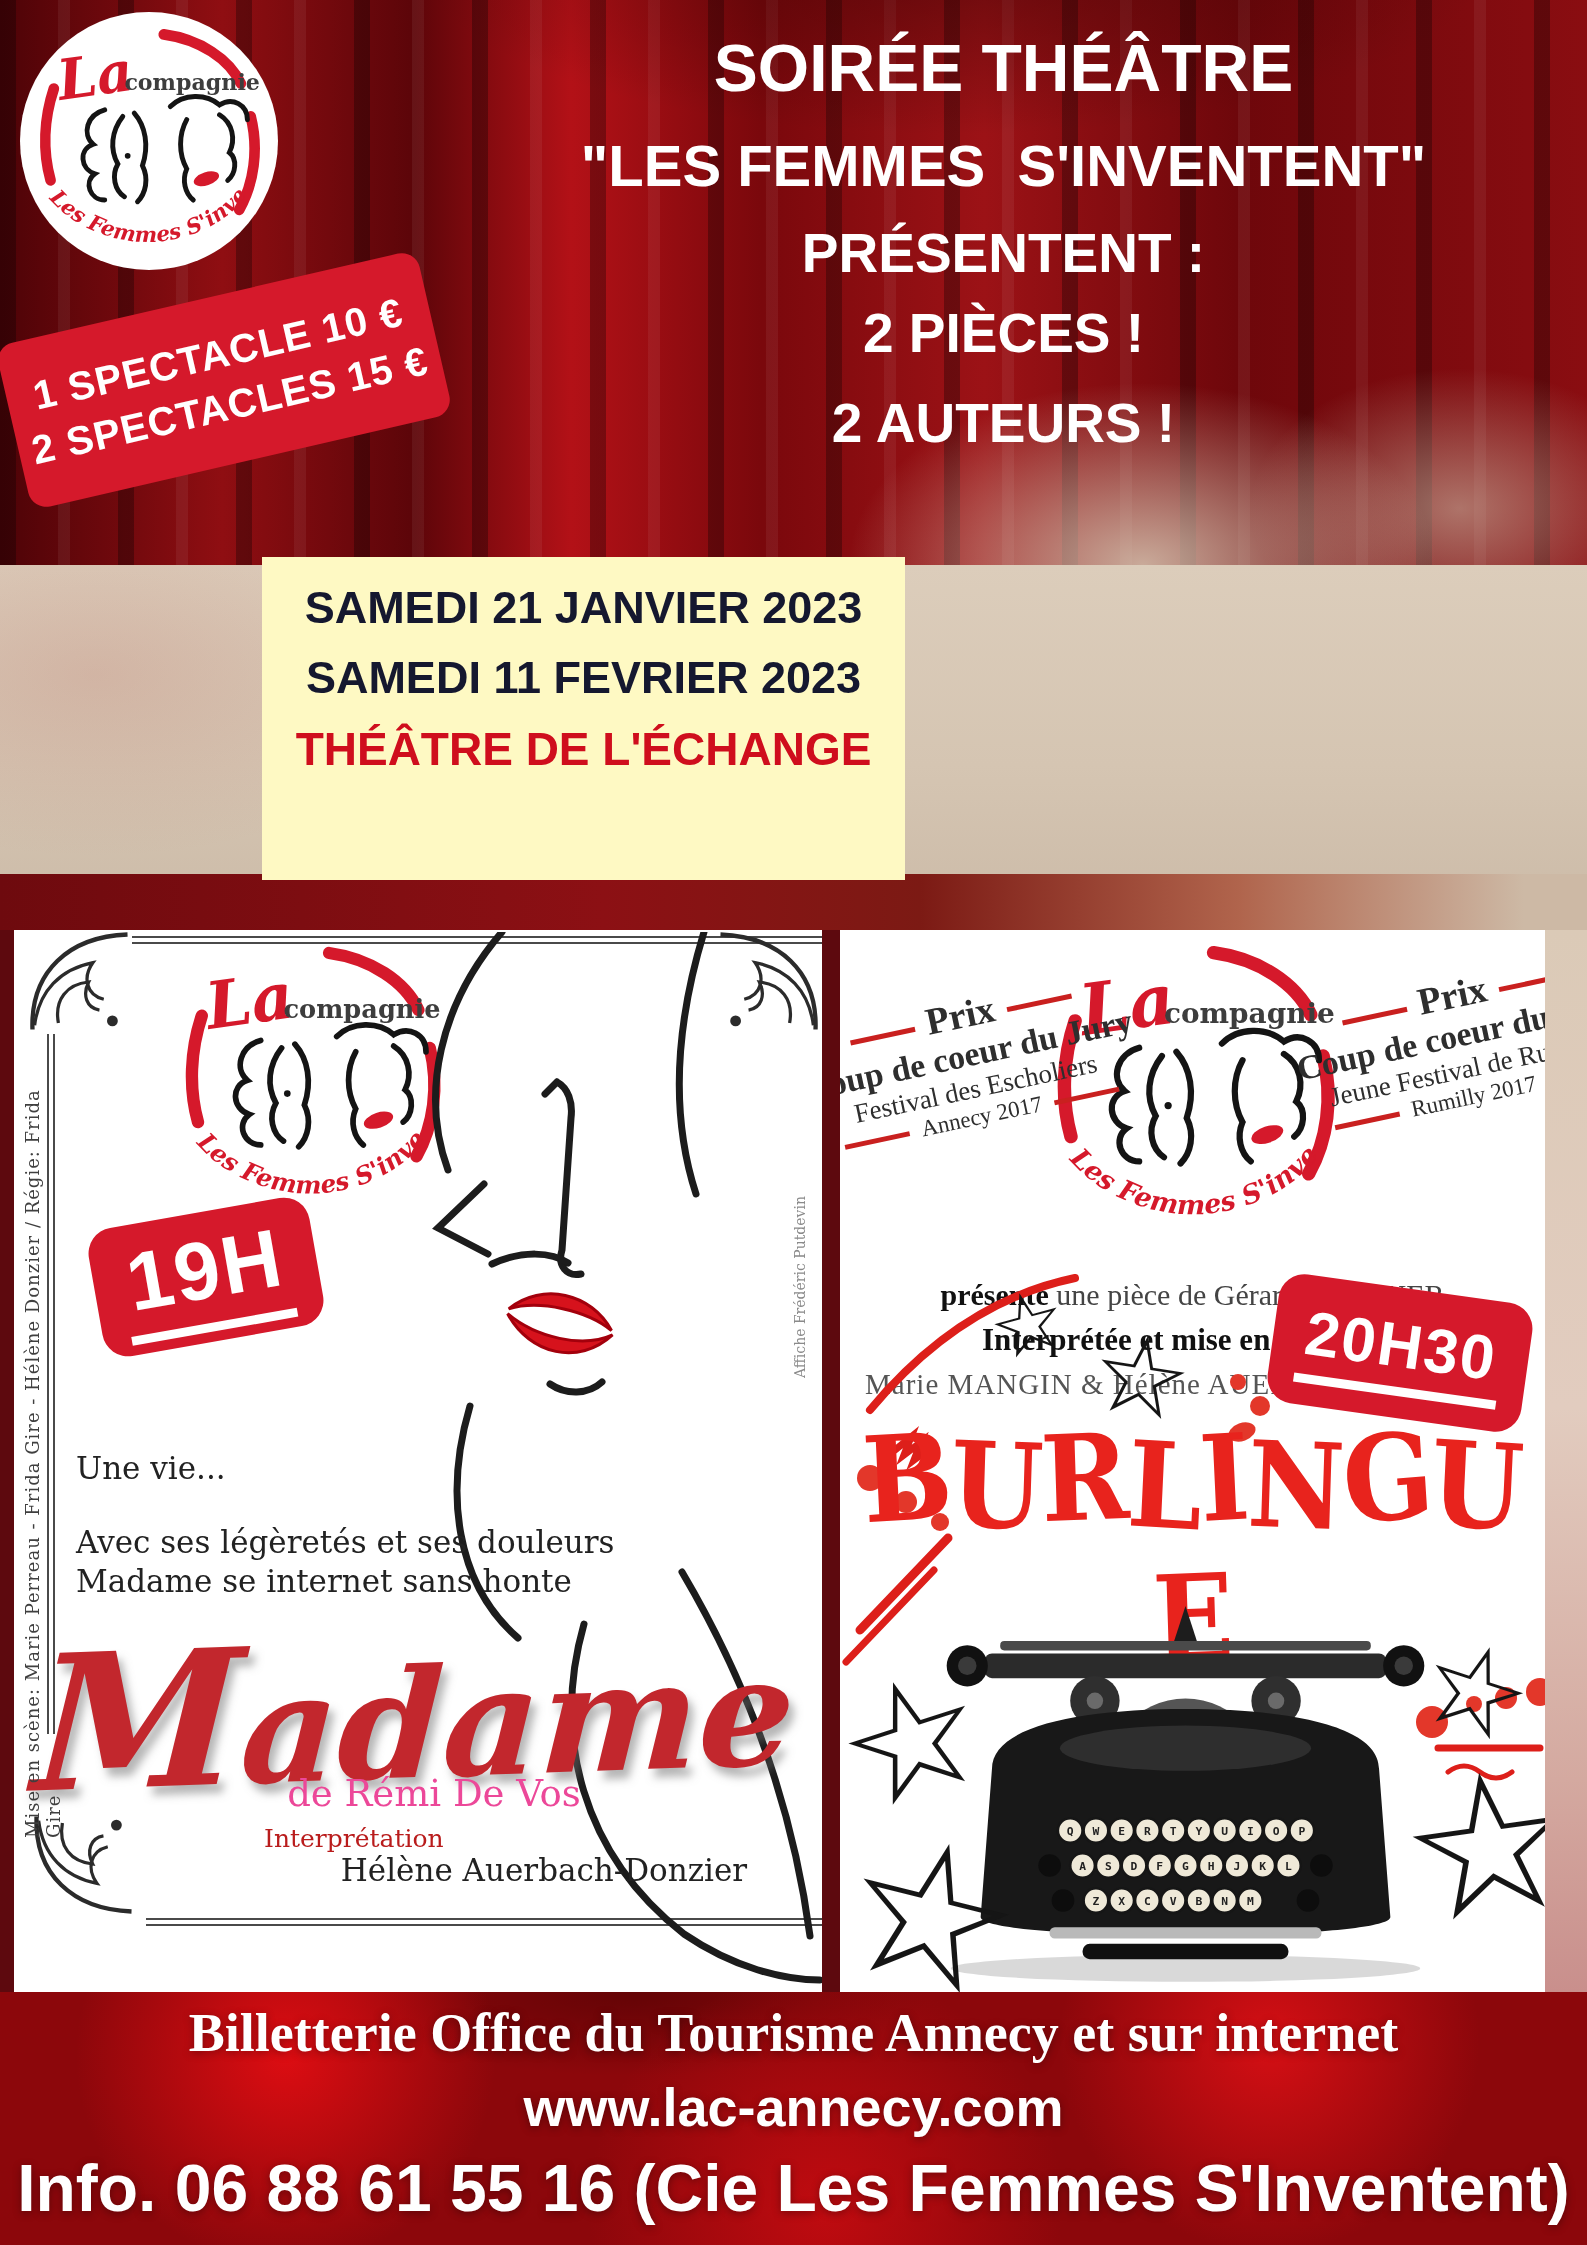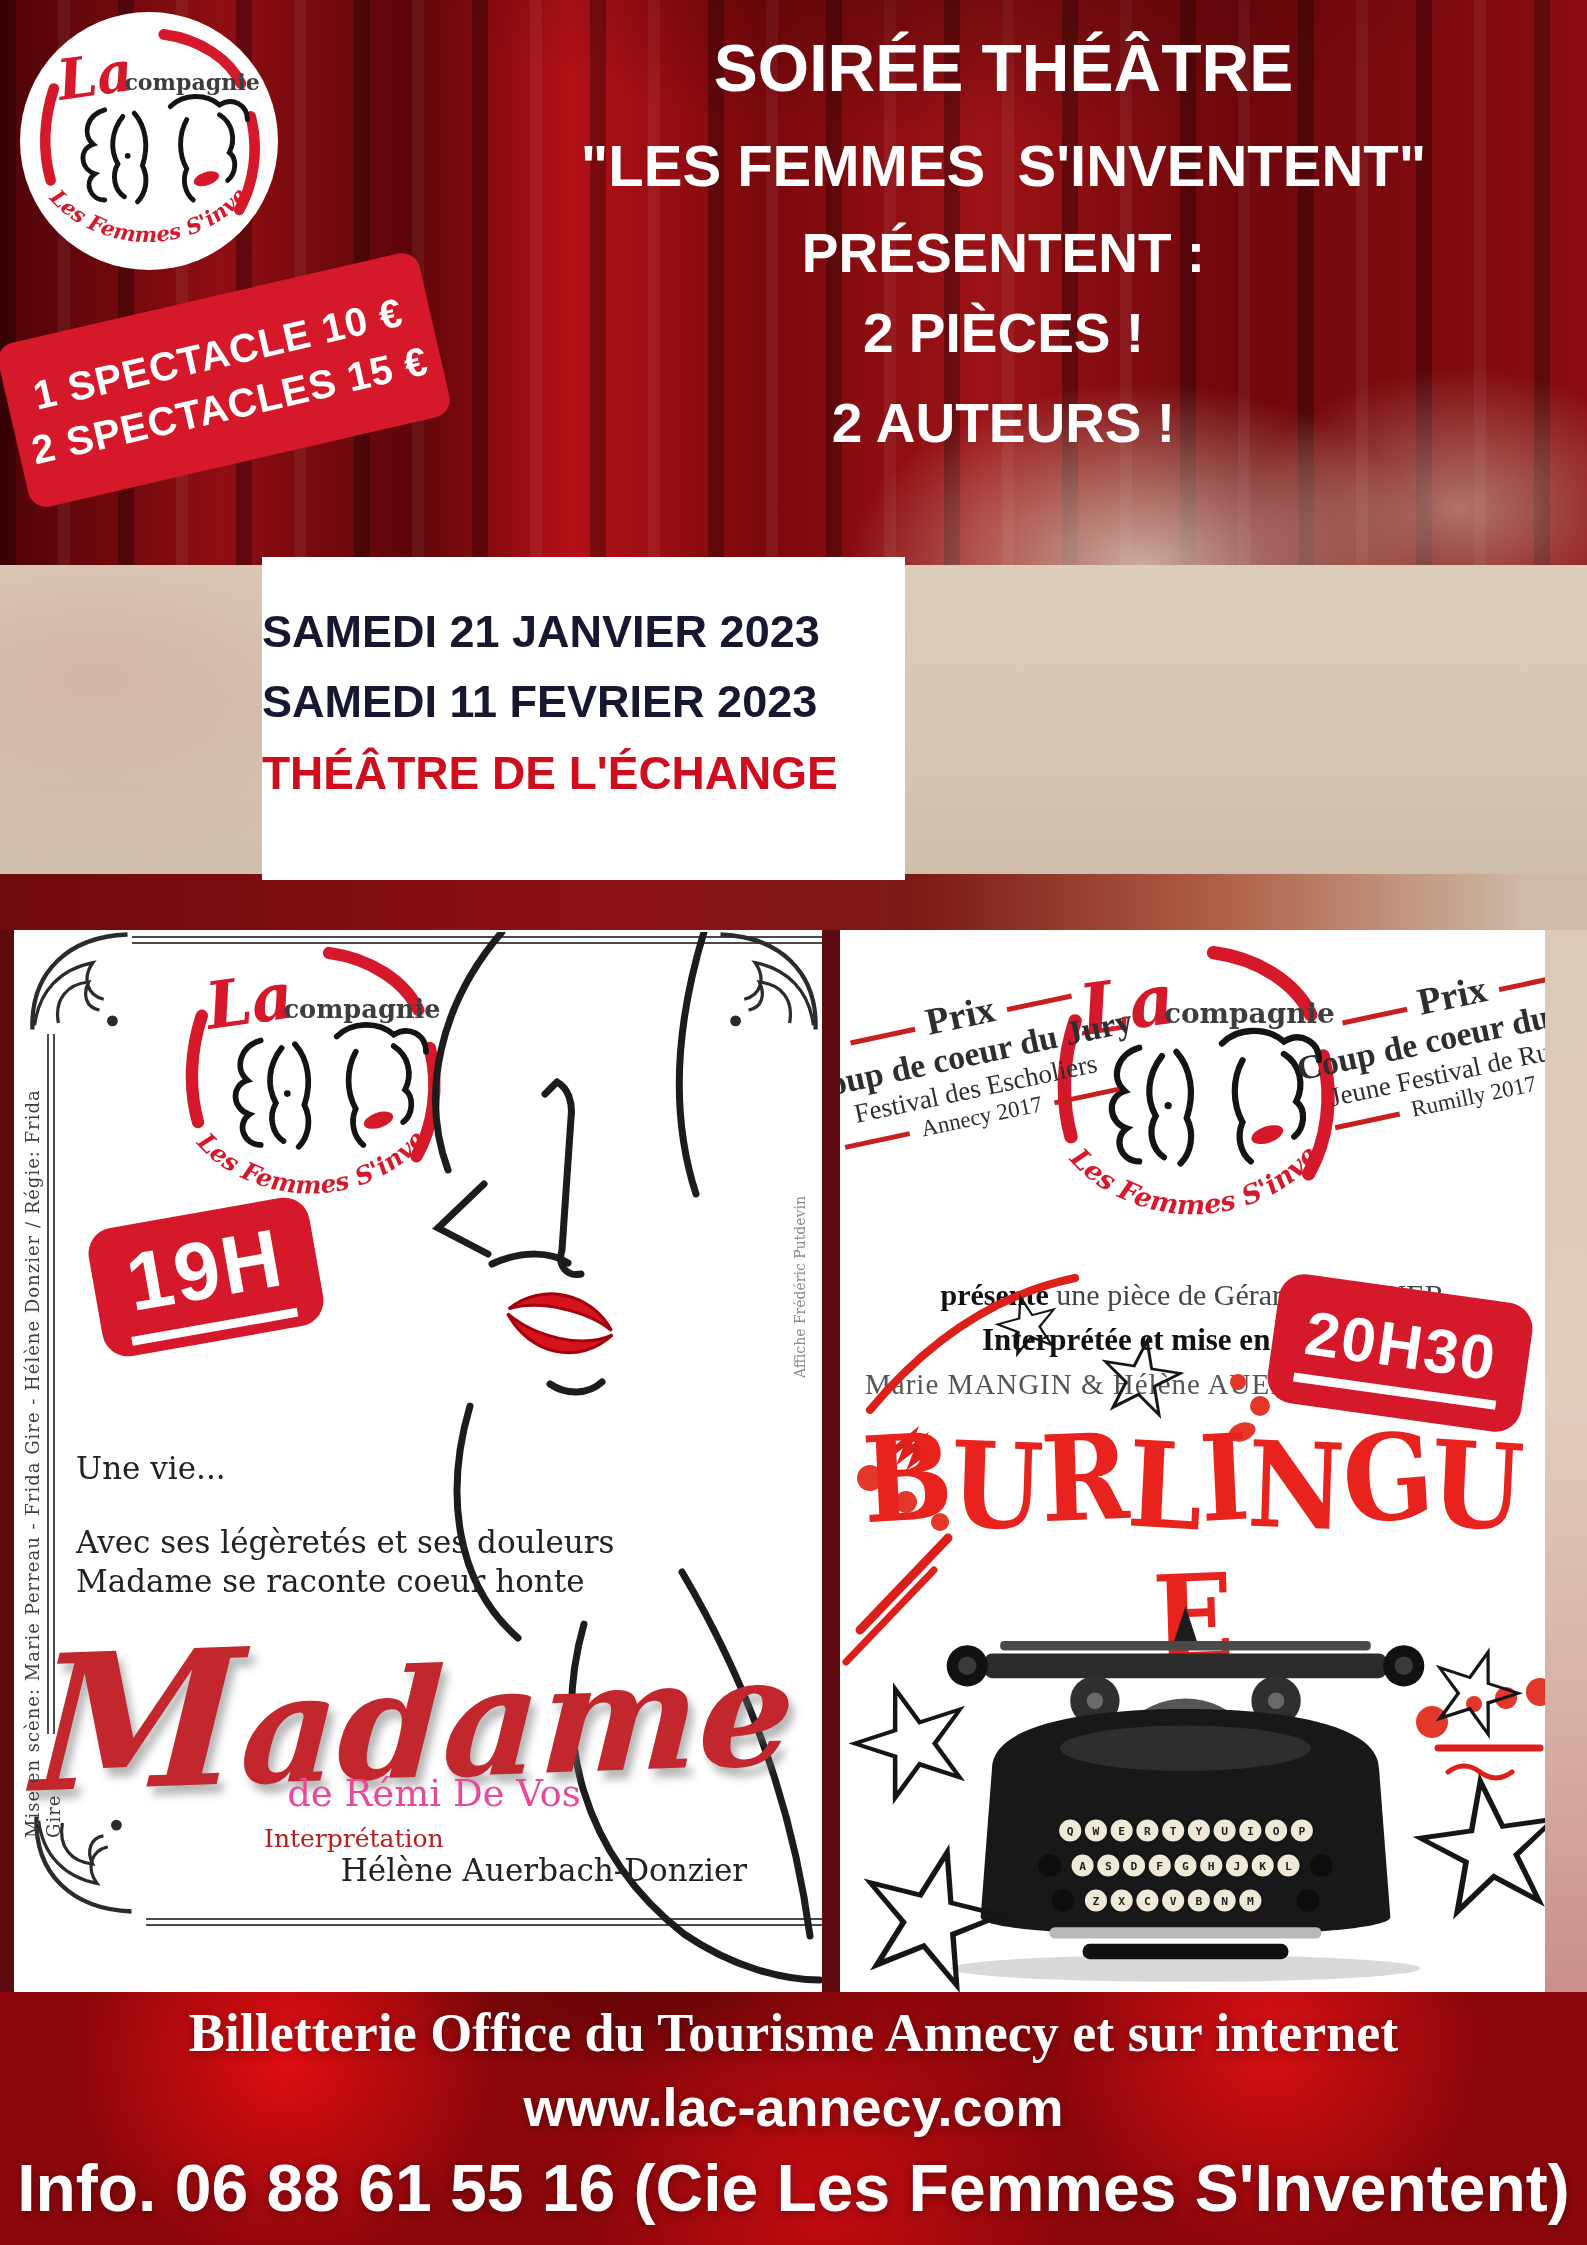--- a/index.html
+++ b/index.html
@@ -40,22 +40,22 @@
   .price-badge .pl{color:#fff;font-weight:800;font-size:40px;letter-spacing:1px;white-space:pre;}
   
   .header{left:420px;top:30px;width:1167px;text-align:center;color:#fff;z-index:2;}
   .header div{font-weight:800;white-space:pre;}
   .h1{font-size:66px;margin-bottom:26px;}
   .h2{font-size:58px;margin-bottom:22px;}
   .h3{font-size:55px;margin-bottom:16px;}
   .h4{font-size:55px;margin-bottom:16px;}
   .h5{font-size:55px;margin-top:26px;}
   
-  .info-box{left:262px;top:557px;width:643px;height:323px;background:#ffffff;z-index:3;
-    padding-top:40px;box-sizing:border-box;}
+  .info-box{left:262px;top:557px;width:643px;height:323px;background:#fef9c3;z-index:3;
+    text-align:center;padding-top:16px;box-sizing:border-box;}
   .info-box .d{font-size:45px;font-weight:800;color:#15182f;line-height:70px;white-space:pre;}
   .info-box .venue{font-size:46px;font-weight:800;color:#cf0e1d;line-height:72px;white-space:pre;}
   .info-box .addr{font-size:38px;font-weight:700;font-style:italic;color:#15182f;line-height:64px;white-space:pre;}
   
   .poster{background:#fff;z-index:2;overflow:hidden;}
   .poster-madame{left:14px;top:930px;width:808px;height:1062px;}
   .poster-burl{left:840px;top:930px;width:705px;height:1062px;}
   .dline{border-top:2px solid #4a4a4a;border-bottom:2px solid #4a4a4a;height:4px;box-sizing:content-box;}
   .corner{width:108px;height:108px;}
   
@@ -221,21 +221,21 @@
       <path d="M330,640 C402,762 442,884 458,1004"></path>
     </g>
     <g transform="rotate(13 205 390)">
       <path d="M155,388 C182,354 232,354 260,386 C232,372 183,372 155,388 Z" fill="#d6121c" stroke="#a3000c" stroke-width="3"></path>
       <path d="M155,393 C186,428 236,428 262,390 C236,410 188,410 155,393 Z" fill="#d6121c" stroke="#a3000c" stroke-width="3"></path>
     </g>
   </svg>
 
   <div class="abs tagline" style="top:520px;">Une vie...</div>
   <div class="abs tagline" style="top:594px;">Avec ses légèretés et ses douleurs</div>
-  <div class="abs tagline" style="top:633px;">Madame se raconte coeur honte</div>
+  <div class="abs tagline" style="top:633px;">Madame se internet sans honte</div>
 
   <div class="abs madame-title">Madame</div>
   <div class="abs madame-author serif">de Rémi De Vos</div>
   <div class="abs interp-label serif">Interprétation</div>
   <div class="abs interp-name serif">Hélène Auerbach-Donzier</div>
 
   <div class="abs vert credits-vert">Mise en scène: Marie Perreau - Frida Gire - Hélène Donzier / Régie: Frida Gire</div>
   <div class="abs vert affiche-vert">Affiche Frédéric Putdevin</div>
 </div>
 

